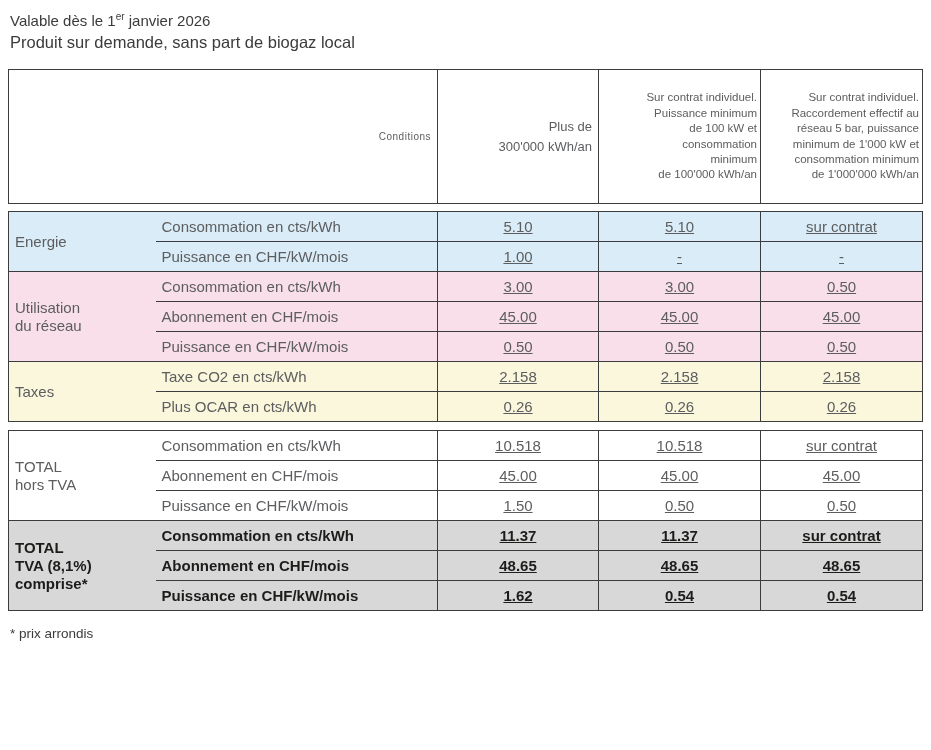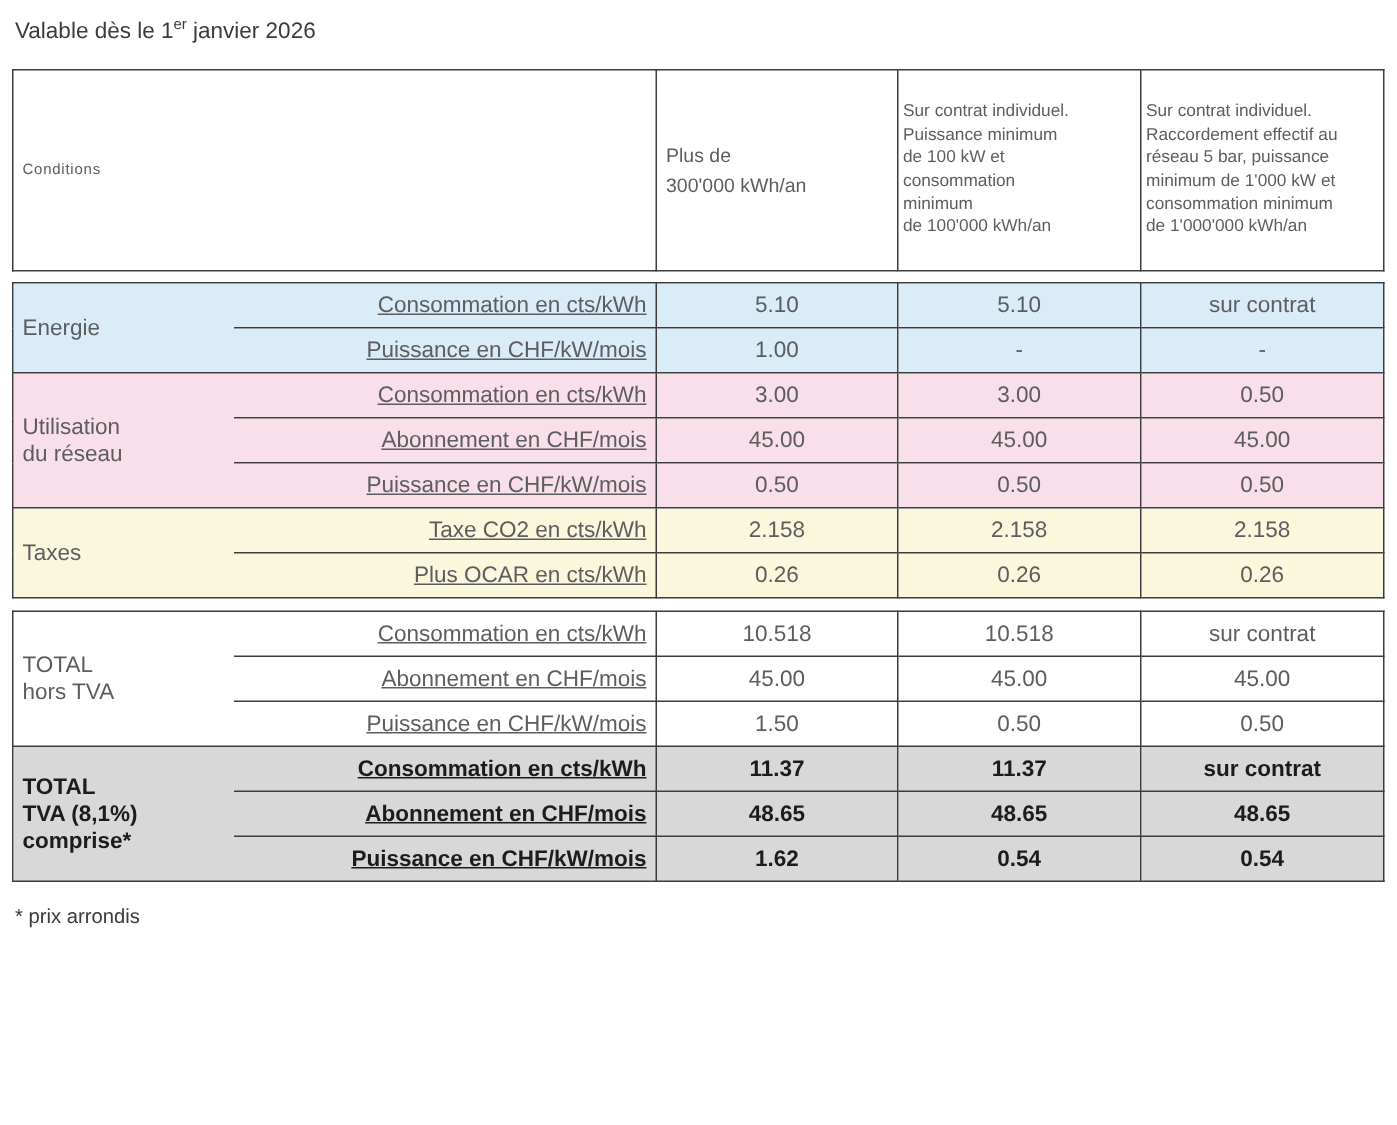--- a/index.html
+++ b/index.html
@@ -39,49 +39,50 @@
     color:var(--text-gray);
     overflow:hidden;
   }
   .pre{white-space:pre-line;}
   
   tr.head td{
     height:60px;background:var(--header-bg);
     text-align:center;vertical-align:middle;
     font-weight:bold;color:#1a1a18;font-size:14px;line-height:1.35;
   }
-  tr.cond td{height:131px;text-align:left;vertical-align:middle;}
+  tr.cond td{height:131px;text-align:right;vertical-align:middle;}
   td.cond-label{font-size:10px;letter-spacing:.5px;}
   td.cond-main{font-size:13px;line-height:1.5;}
   td.cond-small{font-size:11.5px;line-height:1.34;padding:1px 3px;}
   
   tr.srow td{height:27px;}
   td.seclabel{
     border-right:none;vertical-align:middle;text-align:left;
     font-size:15px;line-height:1.2;
   }
-  td.sublabel{border-left:none;text-align:right;vertical-align:middle;text-decoration:underline;}
-  td.val{text-align:center;vertical-align:middle;}
+  td.sublabel{border-left:none;text-align:left;vertical-align:middle;}
+  td.val{text-align:center;vertical-align:middle;text-decoration:underline;}
   .bg-energie td{background:var(--energie-bg);}
   .bg-reseau td{background:var(--reseau-bg);}
   .bg-taxes td{background:var(--taxes-bg);}
   
   .bg-white td{background:#fff;}
   .bg-gray td{background:var(--totals-bg);}
   .bg-gray td{font-weight:bold;color:var(--text-dark);}
   .bg-gray td.seclabel{font-weight:bold;color:var(--text-dark);}
   .footnotes{margin:11px 0 0 2px;font-size:13.5px;line-height:23px;color:var(--page-text);}
 </style>
 </head>
 <body>
 
 <div class="page">
 
   <div class="validity"><span>Valable dès le 1</span><sup>er</sup><span> janvier 2026</span></div>
 
+  <div class="doc-subtitle">Produit sur demande, sans part de biogaz local</div>
 
   <table class="tbl-head">
     <colgroup>
         <col class="c1">
         <col class="c2">
         <col class="c3">
         <col class="c4">
         <col class="c5">
       </colgroup>
     <tbody>

